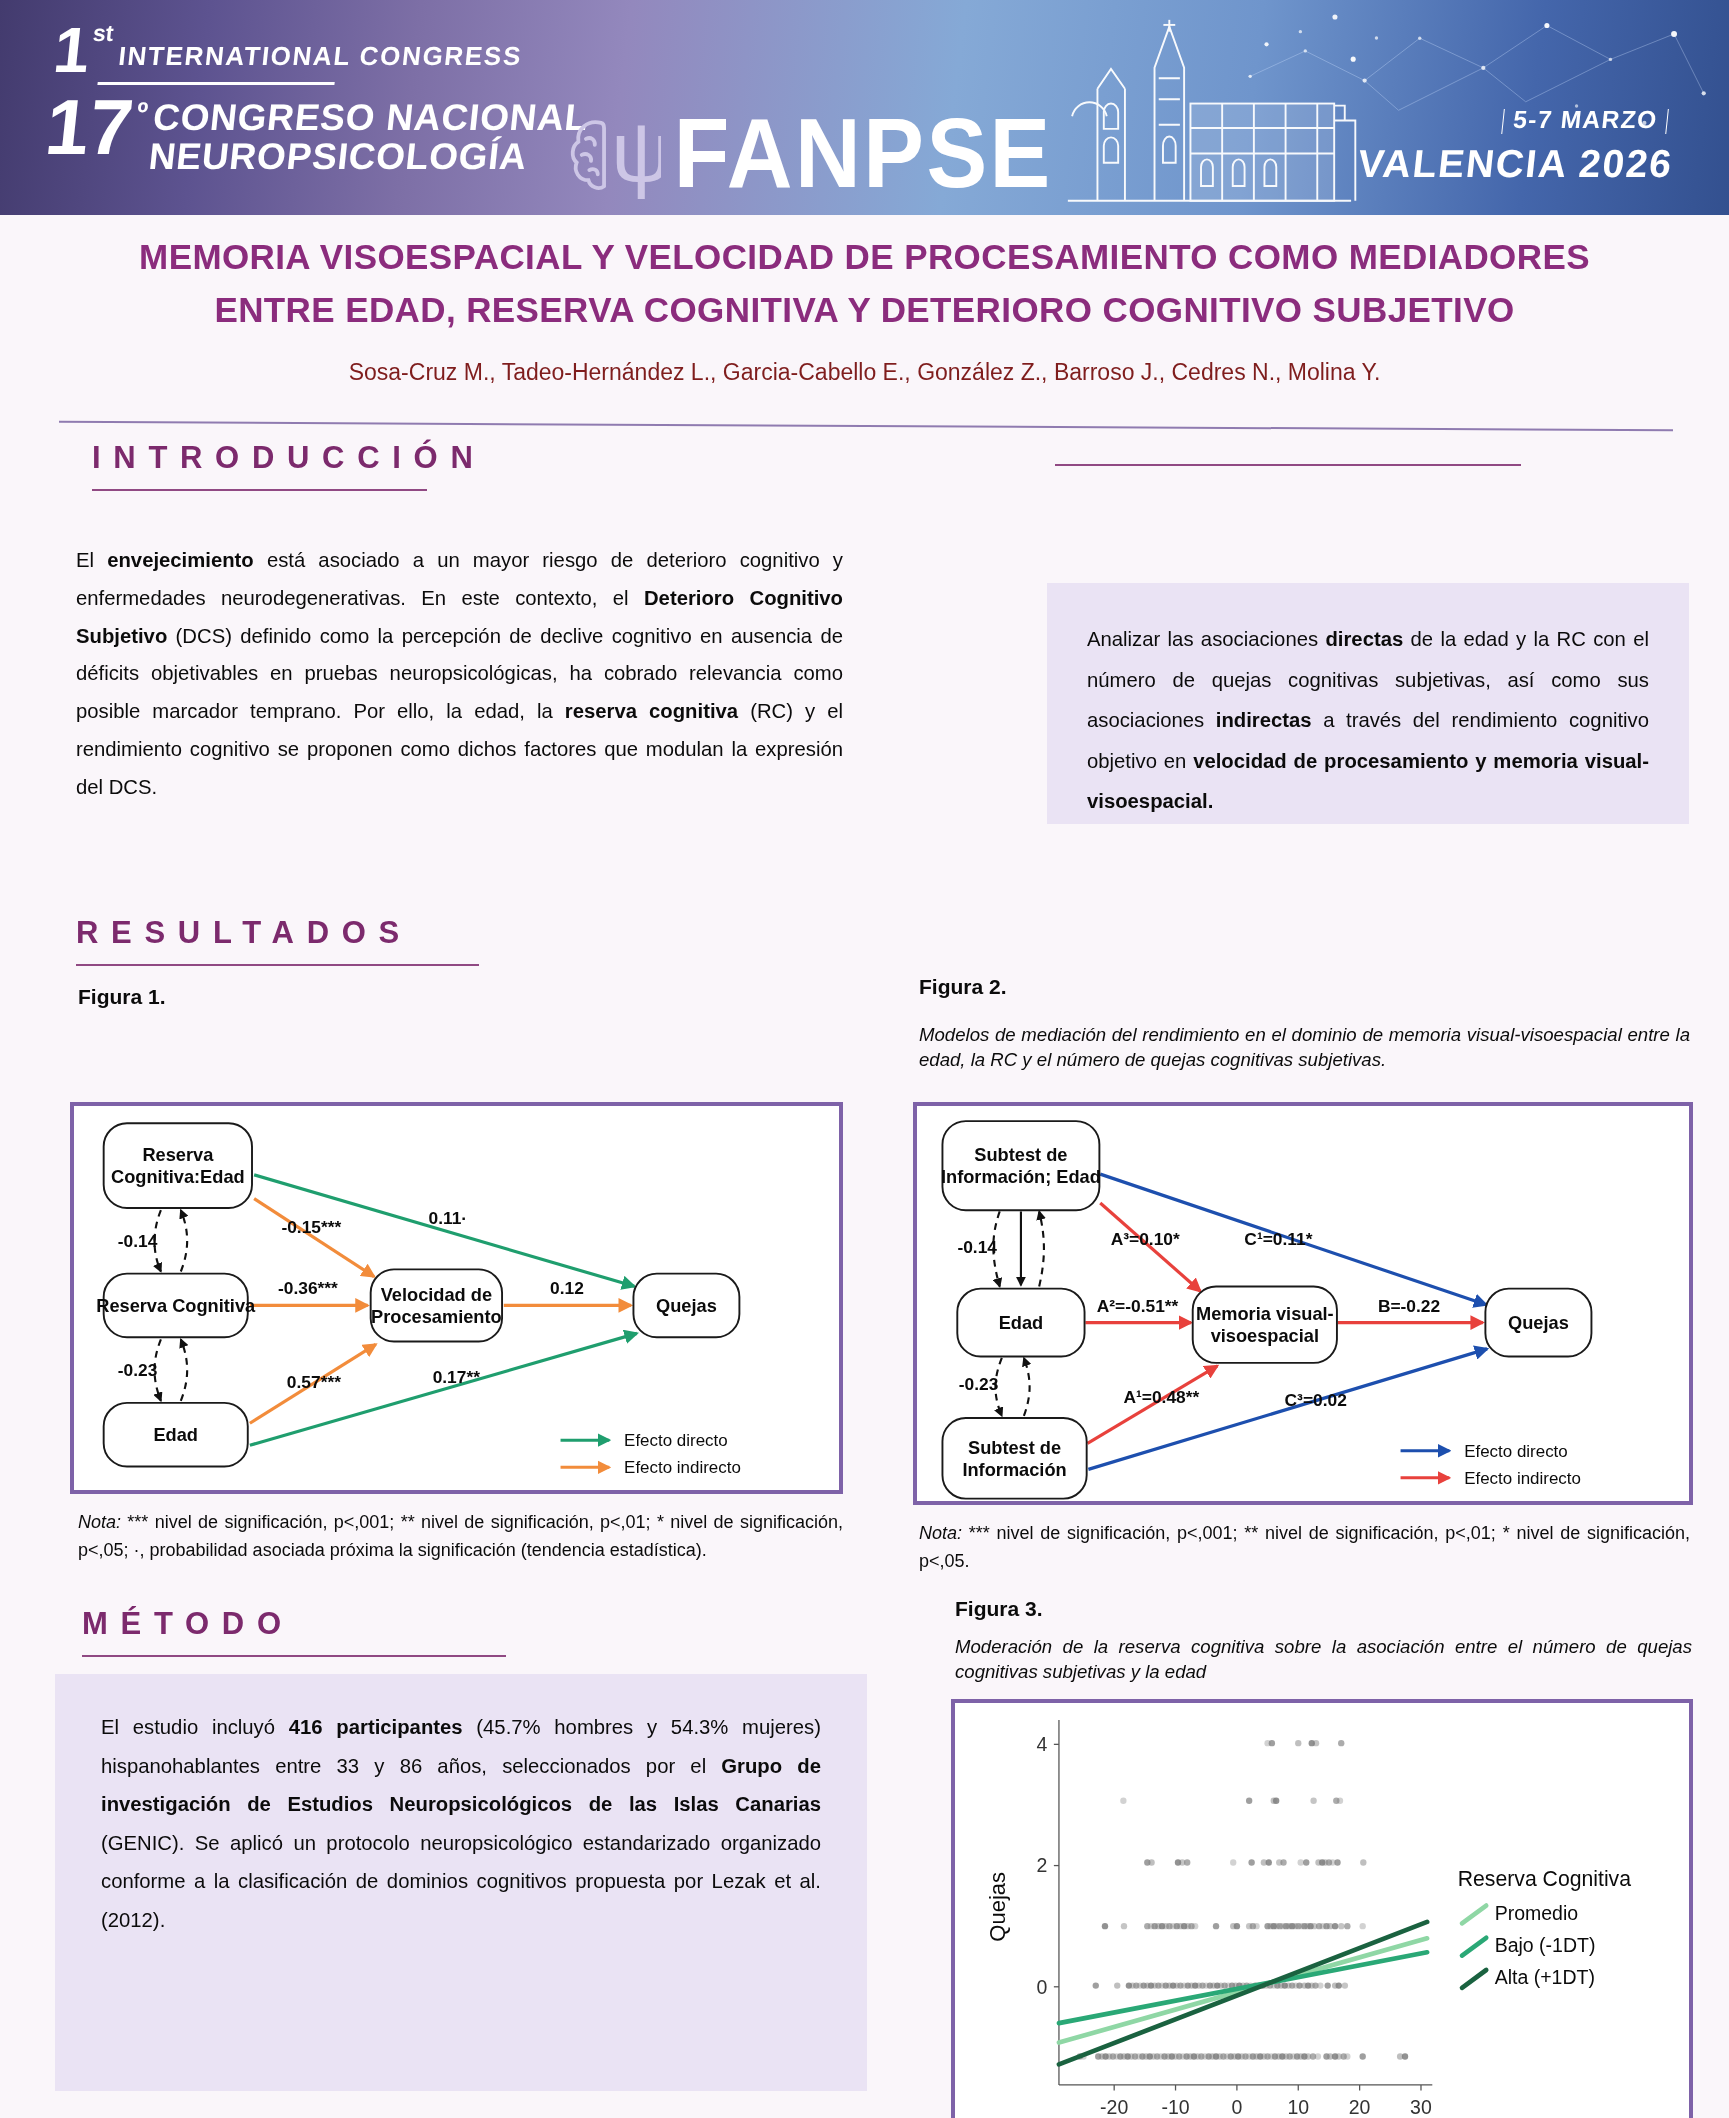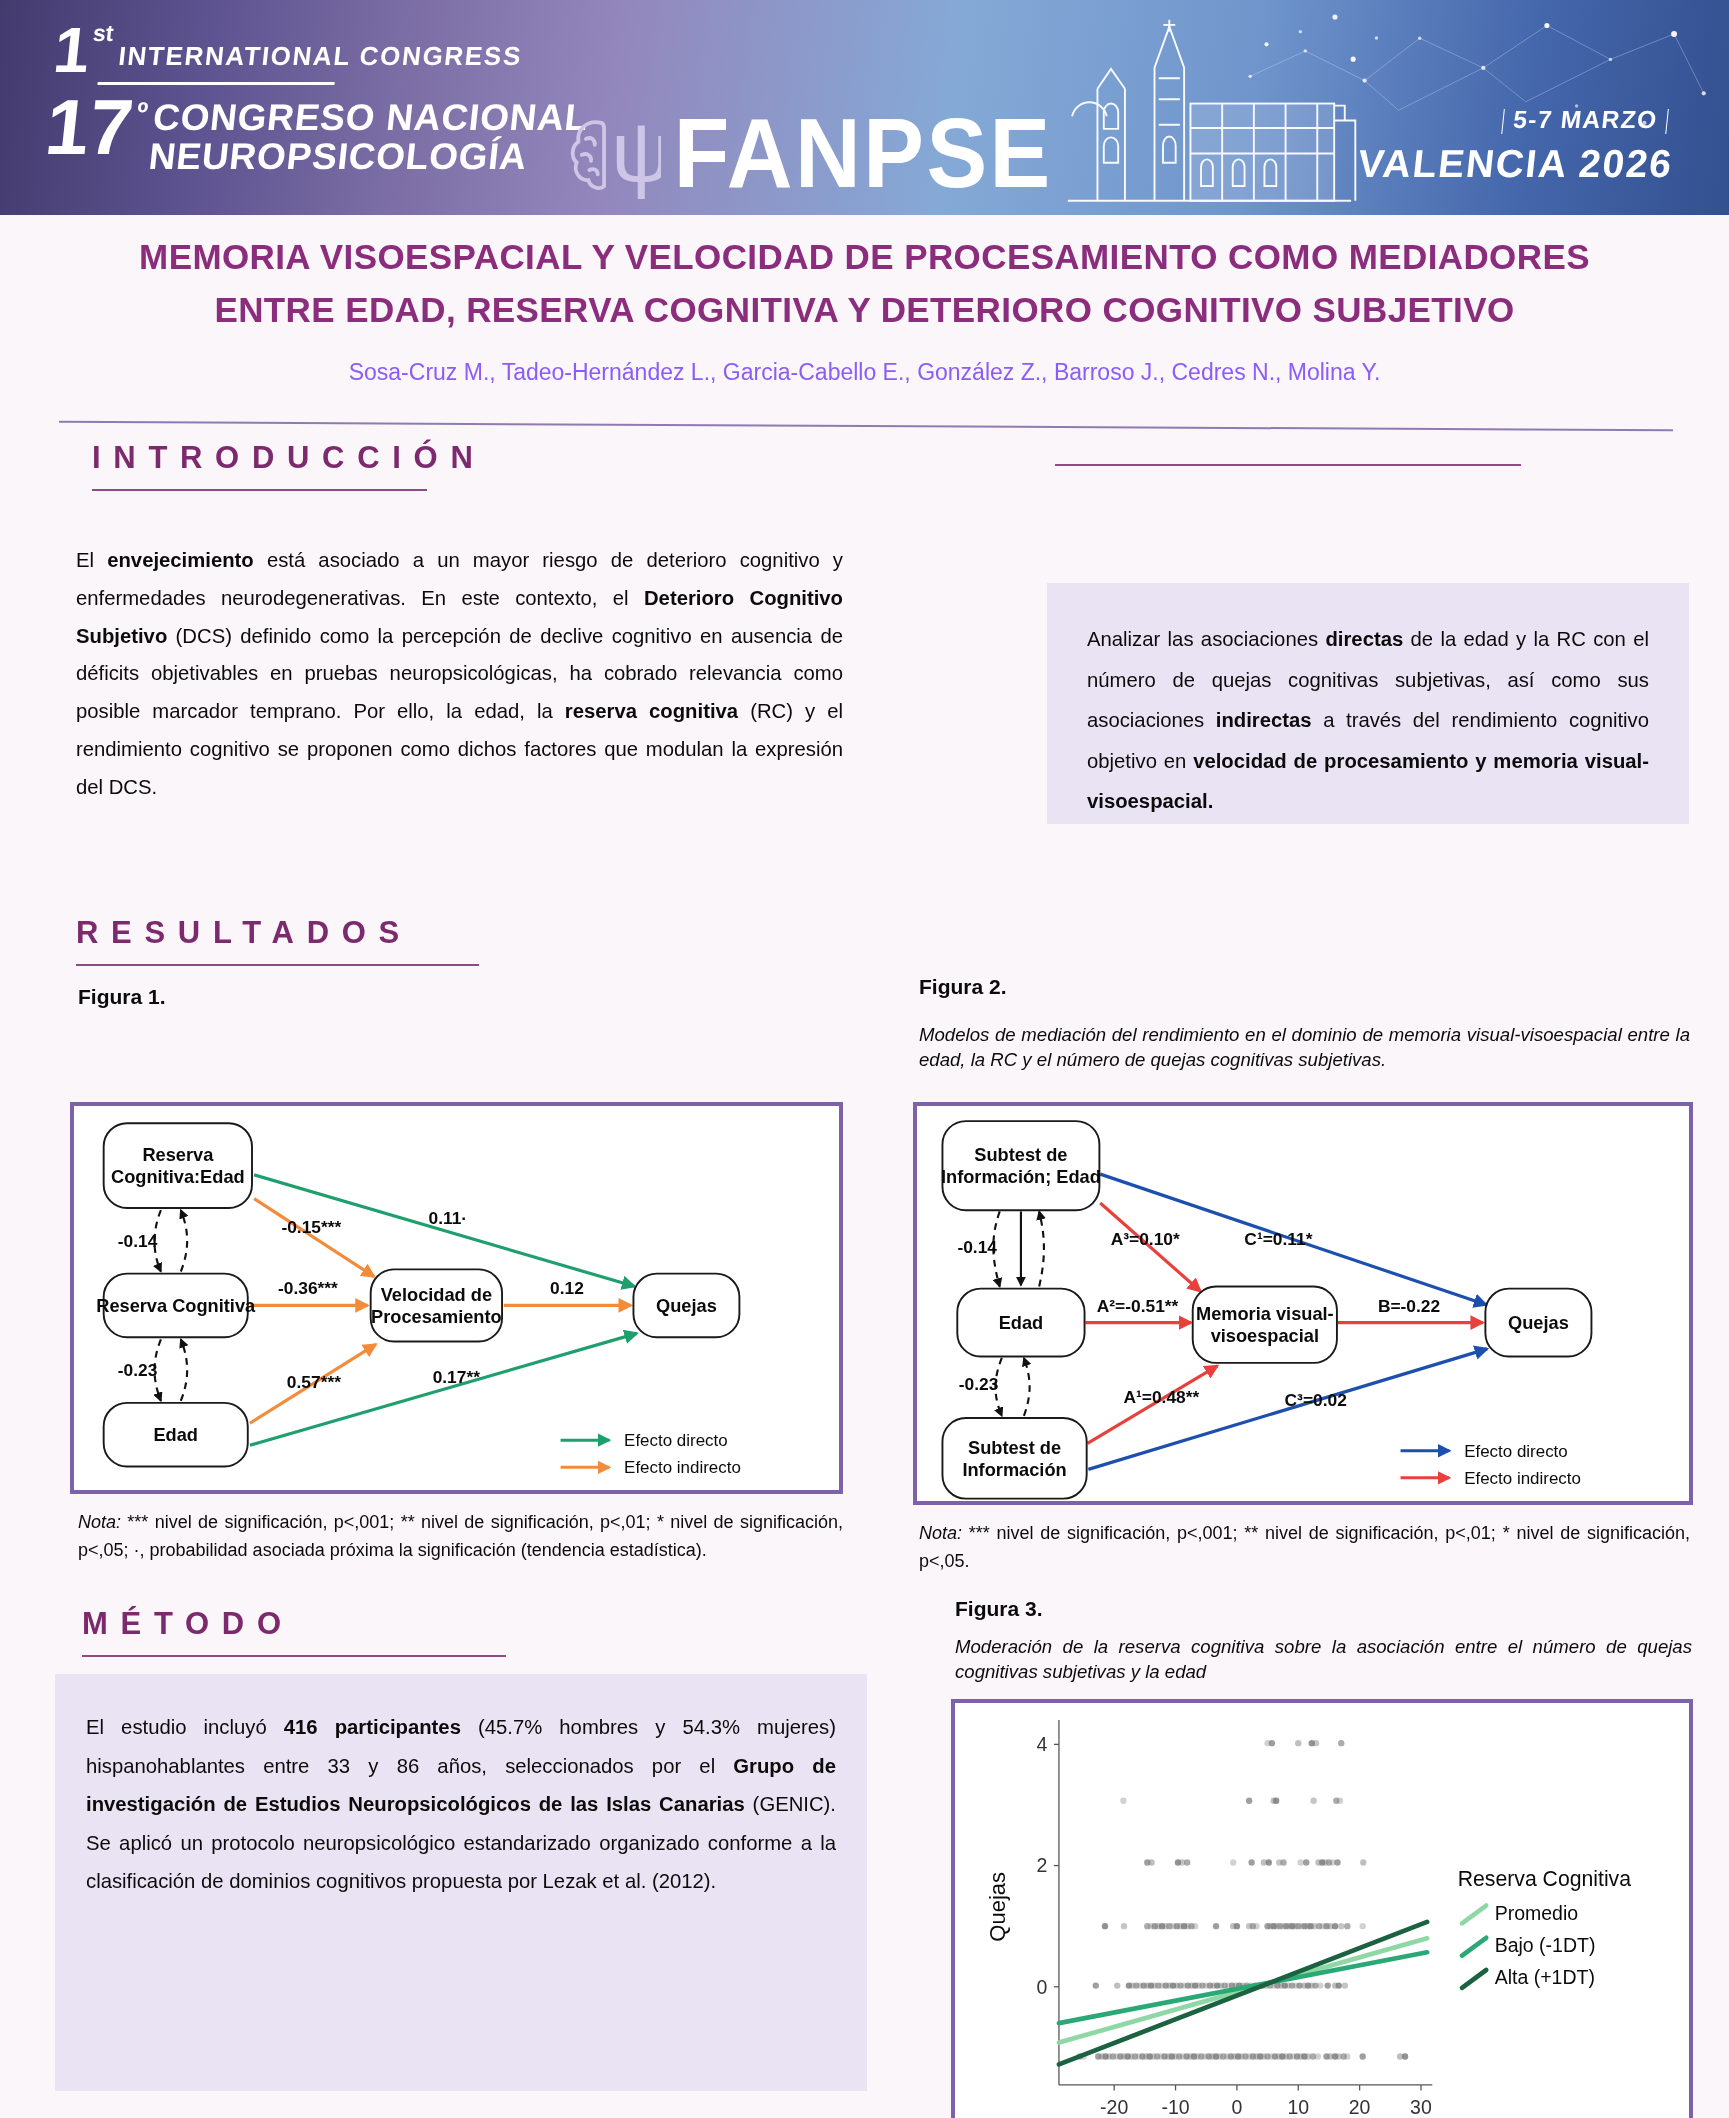--- a/index.html
+++ b/index.html
@@ -22,21 +22,21 @@
   .brand{position:absolute;left:564px;top:102px;display:flex;align-items:center;color:#fff;}
   .brand-icon{width:97px;height:97px;margin-right:12.7px;}
   .brand-name{font-size:91px;font-weight:bold;letter-spacing:2.5px;transform:scaleY(1.08);}
   .hdr-right{position:absolute;right:55px;top:106px;color:#fff;text-align:right;transform:skewX(-6deg);}
   .hdr-date{font-size:24.6px;font-weight:bold;letter-spacing:1.3px;}
   .hdr-date .bar{display:inline-block;width:1.3px;height:24.6px;background:#fff;vertical-align:middle;margin:0 9.3px;}
   .hdr-venue{font-size:39px;font-weight:bold;letter-spacing:1.7px;margin-top:7.6px;}
   
   .title{position:absolute;left:59px;top:231px;width:1611px;text-align:center;
          color:#8b2c7d;font-weight:bold;font-size:35px;line-height:1.5;letter-spacing:0.4px;}
-  .authors{position:absolute;left:59px;top:359px;width:1611px;text-align:center;font-size:23px;color:#8b5cf6;}
+  .authors{position:absolute;left:59px;top:359px;width:1611px;text-align:center;font-size:23px;color:#7f1d1d;}
   .title-divider{position:absolute;left:59px;top:425px;width:1614px;height:1.7px;background:#8f7bb0;transform:rotate(.3deg);}
   
   .sec-h{font-size:31px;font-weight:bold;letter-spacing:12.7px;color:#7c2a6d;white-space:nowrap;}
   .sec-u{height:2.1px;background:#7c2a6d;opacity:.85;margin-top:12.7px;}
   
   .para{font-size:20.3px;line-height:1.86;text-align:justify;color:#0b0b0b;}
   .soft-box{background:#eae3f4;}
   .fig-label{font-size:21px;font-weight:bold;color:#0b0b0b;}
   .fig-cap{font-size:18.6px;font-style:italic;line-height:1.32;text-align:justify;color:#0b0b0b;}
   .fig-box{position:absolute;background:#fff;border:4.2px solid #7e62a8;box-sizing:border-box;}
@@ -273,21 +273,21 @@
         <line x1="1140" y1="876" x2="1255" y2="876" stroke="#e8413c" stroke-width="7" marker-end="url(#f2ind)"></line>
         <text x="1290" y="890" font-size="40" fill="#0b0b0b">Efecto indirecto</text>
       </svg>
   </div>
   <div class="fig-nota" style="position:absolute;left:919px;top:1520px;width:771px;"><span style="font-style: italic;">Nota:</span><span> *** nivel de significación, p&lt;,001; ** nivel de significación, p&lt;,01; * nivel de significación, p&lt;,05.</span></div>
 
   <div style="position:absolute;left:82px;top:1606px;">
     <div class="sec-h">MÉTODO</div>
     <div class="sec-u" style="width:424px"></div>
   </div>
-  <div class="soft-box" style="position:absolute;left:55px;top:1674px;width:812px;height:417px;box-sizing:border-box;padding:34px 31px;overflow:hidden;">
+  <div class="soft-box" style="position:absolute;left:55px;top:1674px;width:812px;height:417px;box-sizing:border-box;padding:34px 46px;overflow:hidden;">
     <div class="para" style="line-height:1.9"><span>El estudio incluyó </span><span style="font-weight: bold;">416 participantes</span><span> (45.7% hombres y 54.3% mujeres) hispanohablantes entre 33 y 86 años, seleccionados por el </span><span style="font-weight: bold;">Grupo de investigación de Estudios Neuropsicológicos de las Islas Canarias</span><span> (GENIC). Se aplicó un protocolo neuropsicológico estandarizado organizado conforme a la clasificación de dominios cognitivos propuesta por Lezak et al. (2012).</span></div>
   </div>
 
   <div class="fig-label" style="position:absolute;left:955px;top:1597px;">Figura 3.</div>
   <div class="fig-cap" style="position:absolute;left:955px;top:1635px;width:737px;">Moderación de la reserva cognitiva sobre la asociación entre el número de quejas cognitivas subjetivas y la edad</div>
   <div class="fig-box" style="left:951px;top:1699px;width:742px;height:458px;">
     <svg id="fig3svg" width="100%" height="100%" viewBox="0 0 1730 1060">
         <line x1="245" y1="900" x2="1125" y2="900" stroke="#555" stroke-width="3"></line>
         <line x1="245" y1="900" x2="245" y2="40" stroke="#555" stroke-width="3"></line>
         <line x1="233" y1="668.5714285714286" x2="245" y2="668.5714285714286" stroke="#555" stroke-width="3"></line>

